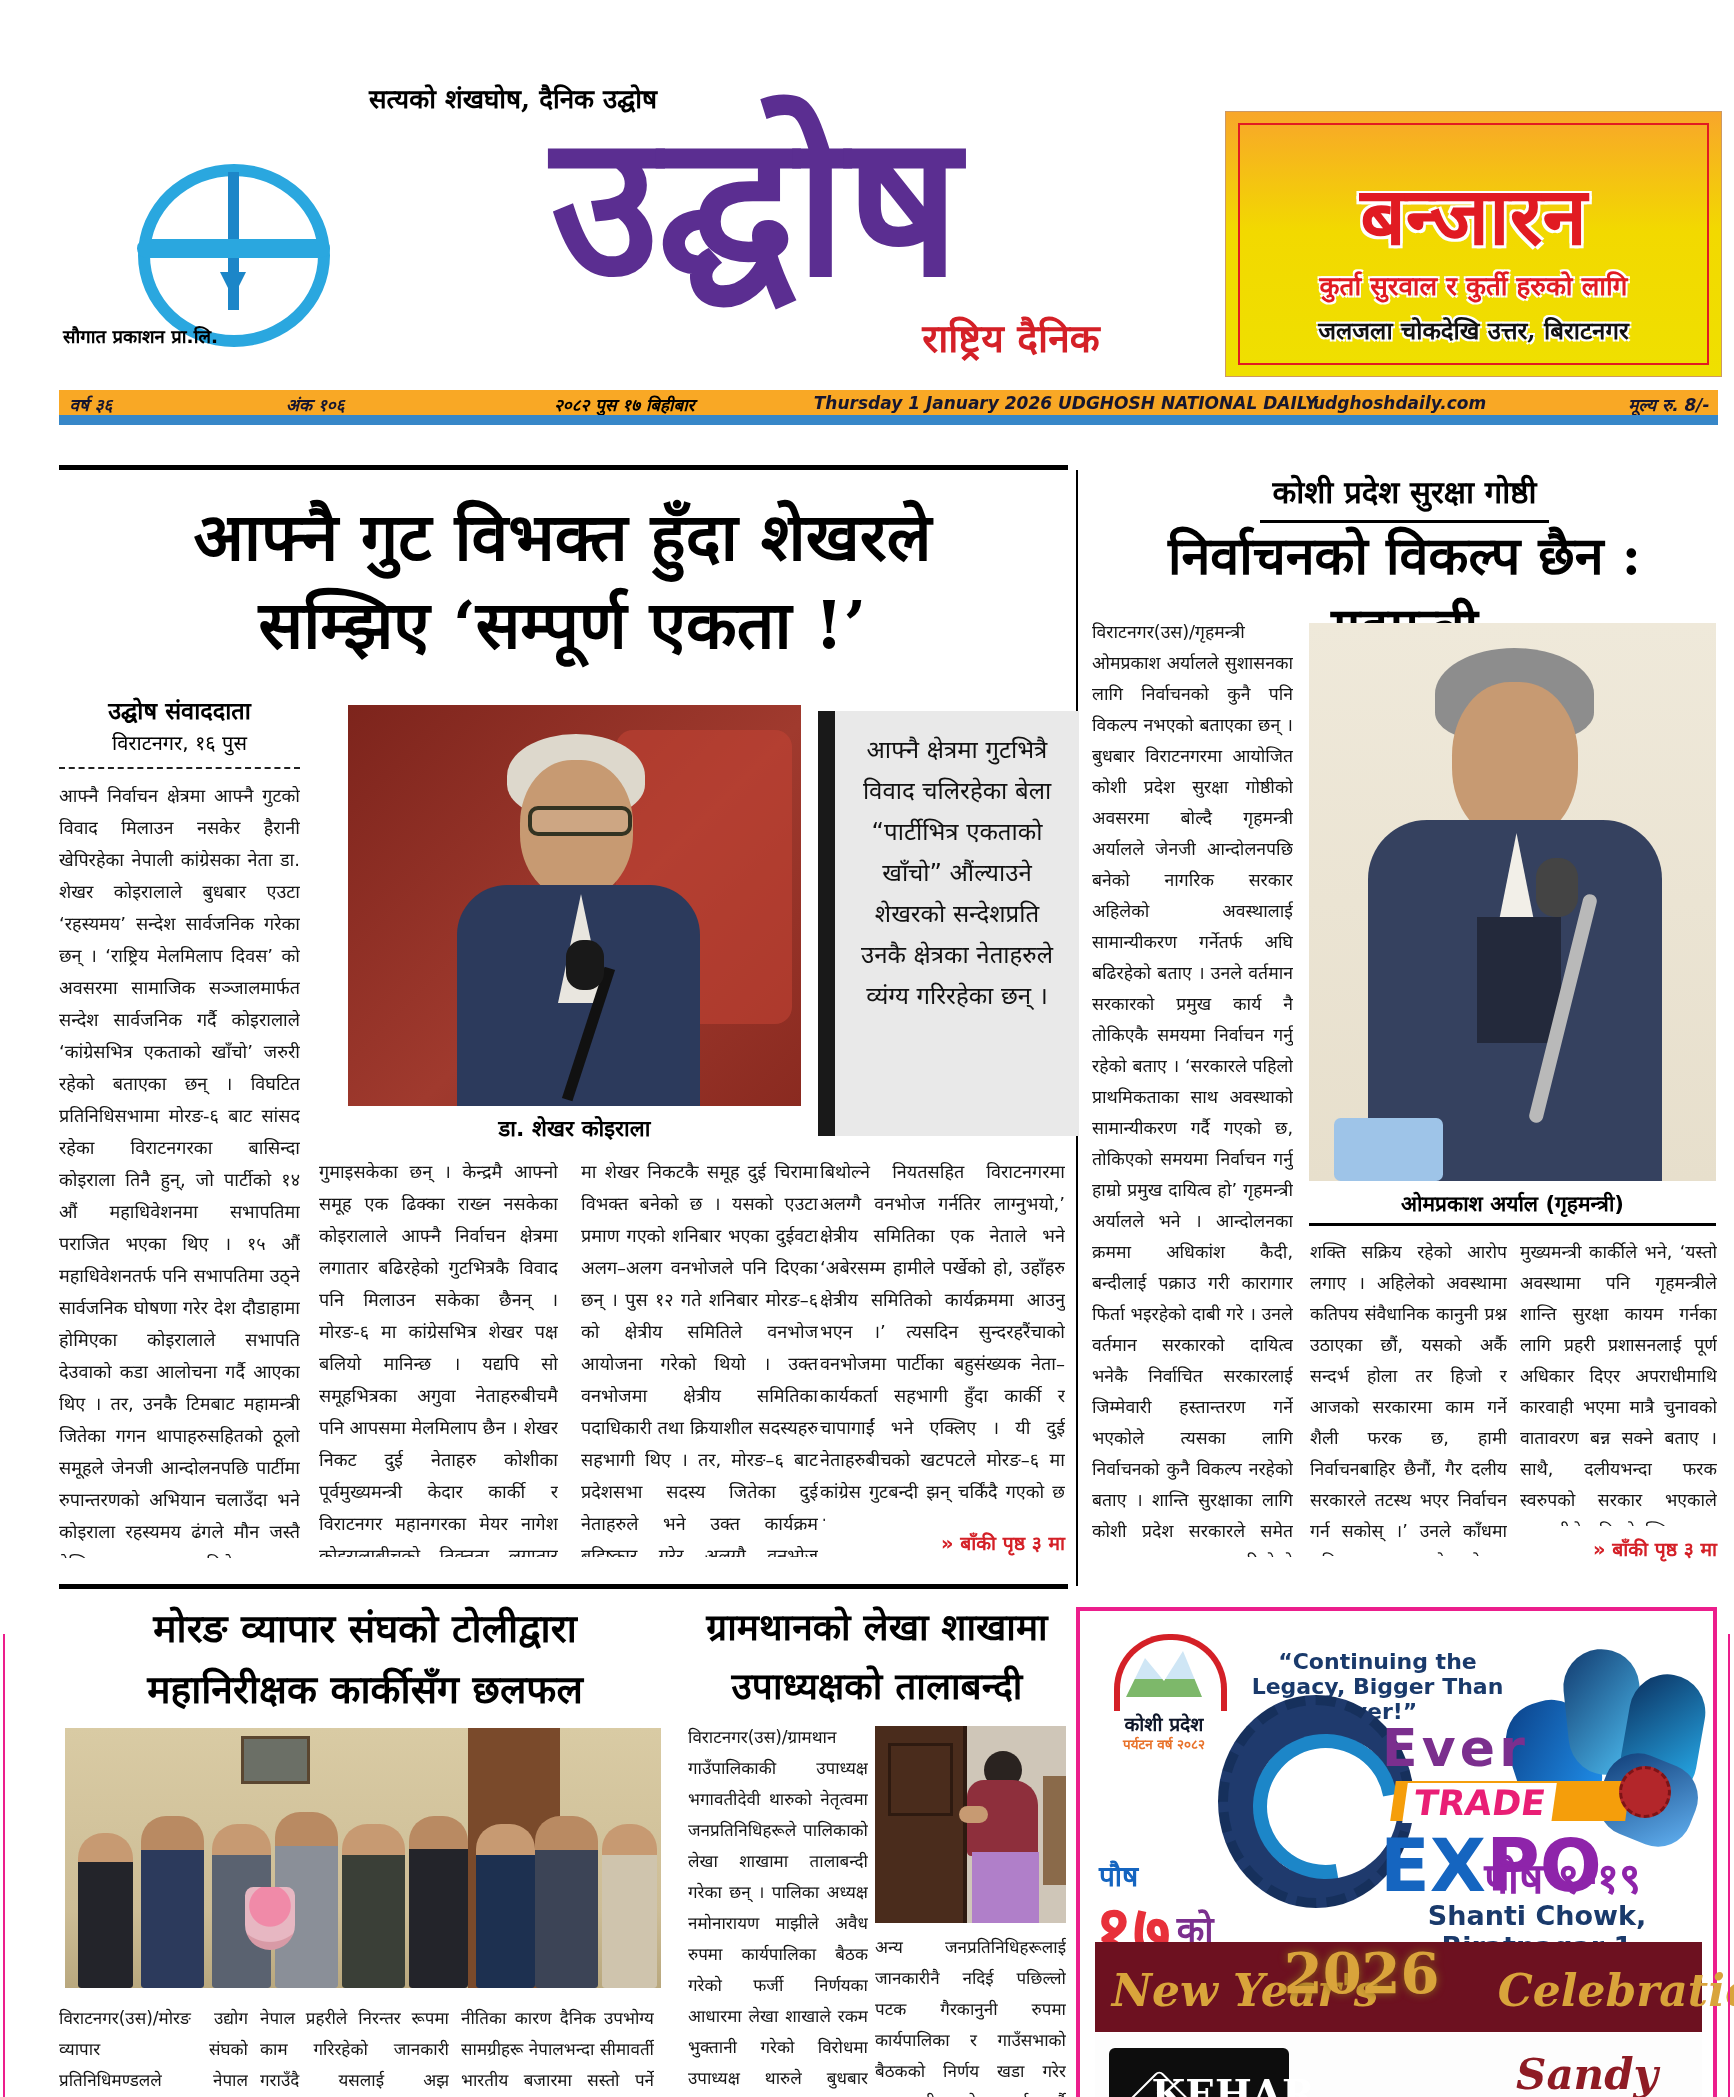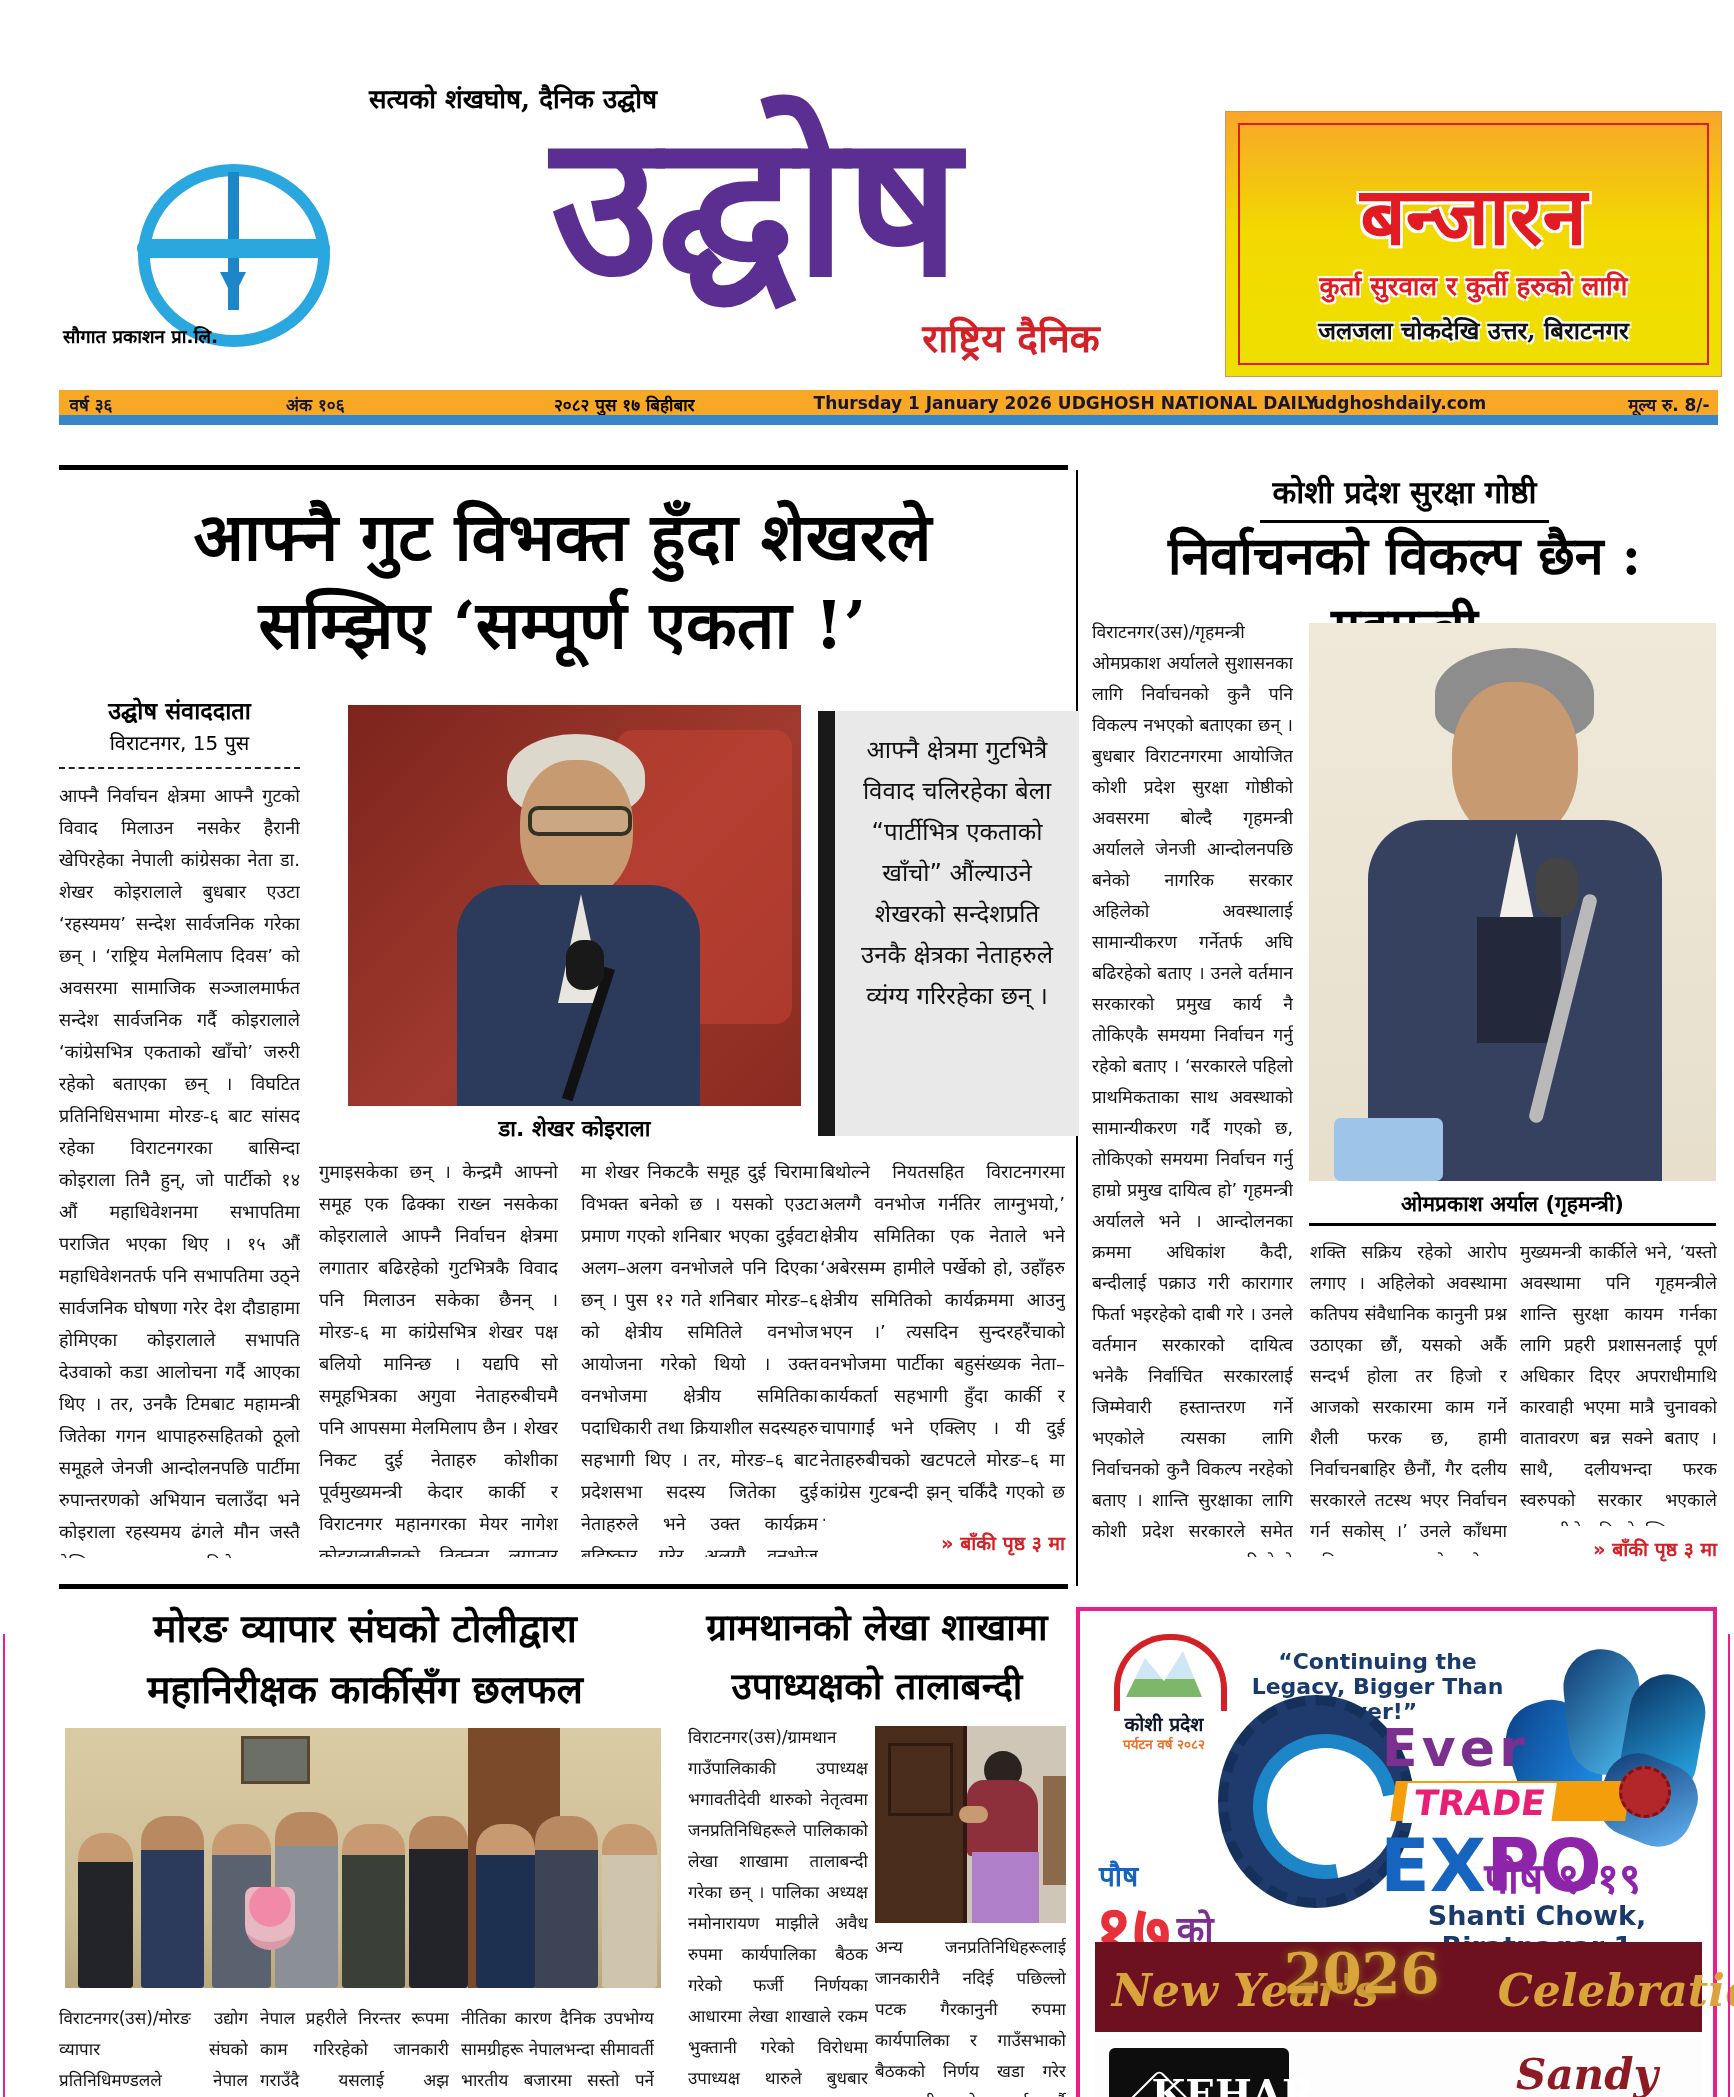--- a/index.html
+++ b/index.html
@@ -39,39 +39,39 @@
       <div class="abs" style="left:11.7px;top:11px;right:11.7px;bottom:11px;border:2.5px solid #e11b22;"></div>
       <div class="abs hl" style="left:25px;top:46px;width:445px;font-size:80px;color:#e11b22;text-align:center;
                   text-shadow:-2.5px -2.5px 0 #fff,2.5px -2.5px 0 #fff,-2.5px 2.5px 0 #fff,2.5px 2.5px 0 #fff;">बन्जारन</div>
       <div class="abs hl" style="left:25px;top:155px;width:445px;font-size:26px;color:#e11b22;text-align:center;
                   text-shadow:-1.7px -1.7px 0 #fff,1.7px -1.7px 0 #fff,-1.7px 1.7px 0 #fff,1.7px 1.7px 0 #fff;">कुर्ता सुरवाल र कुर्ती हरुको लागि</div>
       <div class="abs hl" style="left:25px;top:201px;width:445px;font-size:24px;color:#111;text-align:center;
                   text-shadow:-1.7px -1.7px 0 #fff,1.7px -1.7px 0 #fff,-1.7px 1.7px 0 #fff,1.7px 1.7px 0 #fff;">जलजला चोकदेखि उत्तर, बिराटनगर</div>
     </div>
   </div>
 
-  <div class="abs" style="left:59px;top:390px;width:1659px;height:25px;background:#f9a825;">
+  <div class="abs" style="left:59px;top:390px;width:1659px;height:25px;background:#f9a825;font-style:italic;">
     <div class="abs" style="left:10.5px;top:3.4px;font-size:17px;font-weight:bold;color:#161630;">वर्ष ३६</div>
     <div class="abs" style="left:227px;top:3.4px;font-size:17px;font-weight:bold;color:#161630;">अंक १०६</div>
     <div class="abs" style="left:495px;top:3.4px;font-size:17px;font-weight:bold;color:#000000;">२०८२ पुस १७ बिहीबार</div>
     <div class="abs" style="left:713px;top:3.4px;width:587px;text-align:center;font-size:17px;font-weight:bold;color:#161630;">Thursday 1 January 2026 UDGHOSH NATIONAL DAILY</div>
     <div class="abs" style="left:1254px;top:3.4px;font-size:17px;font-weight:bold;color:#161630;">udghoshdaily.com</div>
     <div class="abs" style="right:8.4px;top:3.4px;font-size:17px;font-weight:bold;color:#161630;">मूल्य रु. 8/-</div>
   </div>
   <div class="abs" style="left:59px;top:415px;width:1659px;height:10px;background:#3787c8;"></div>
 
   <div class="abs hrule" style="left:59px;top:465px;width:1009px;"></div>
   <div class="abs vrule" style="left:1076px;top:470px;height:1116px;"></div>
 
   <div class="abs hl" style="left:59px;top:489px;width:1007px;font-size:66px;text-align:center;">आफ्नै गुट विभक्त हुँदा शेखरले</div>
   <div class="abs hl" style="left:59px;top:577px;width:1007px;font-size:66px;text-align:center;">सम्झिए ‘सम्पूर्ण एकता !’</div>
 
   <div class="abs" style="left:59px;top:694px;width:241px;height:864px;overflow:hidden;">
     <div class="cap" style="font-size:23.5px;">उद्घोष संवाददाता</div>
-    <div class="cap" style="font-size:20px;font-weight:normal;margin-top:3.4px;">विराटनगर, 15 पुस</div>
+    <div class="cap" style="font-size:20px;font-weight:normal;margin-top:3.4px;">विराटनगर, १६ पुस</div>
     <div class="dash" style="margin:11px 0;"></div>
     <div class="bt">आफ्नै निर्वाचन क्षेत्रमा आफ्नै गुटको विवाद मिलाउन नसकेर हैरानी खेपिरहेका नेपाली कांग्रेसका नेता डा. शेखर कोइरालाले बुधबार एउटा ‘रहस्यमय’ सन्देश सार्वजनिक गरेका छन् । ‘राष्ट्रिय मेलमिलाप दिवस’ को अवसरमा सामाजिक सञ्जालमार्फत सन्देश सार्वजनिक गर्दै कोइरालाले ‘कांग्रेसभित्र एकताको खाँचो’ जरुरी रहेको बताएका छन् । विघटित प्रतिनिधिसभामा मोरङ-६ बाट सांसद रहेका विराटनगरका बासिन्दा कोइराला तिनै हुन्, जो पार्टीको १४ औं महाधिवेशनमा सभापतिमा पराजित भएका थिए । १५ औं महाधिवेशनतर्फ पनि सभापतिमा उठ्ने सार्वजनिक घोषणा गरेर देश दौडाहामा होमिएका कोइरालाले सभापति देउवाको कडा आलोचना गर्दै आएका थिए । तर, उनकै टिमबाट महामन्त्री जितेका गगन थापाहरुसहितको ठूलो समूहले जेनजी आन्दोलनपछि पार्टीमा रुपान्तरणको अभियान चलाउँदा भने कोइराला रहस्यमय ढंगले मौन जस्तै देखिएका छन् । अहिले थापाहरु नियमित महाधिवेशन रोक्ने ‘सात भाइ’ को प्रयासका विरुद्ध उभिंदै पुसभित्रै विशेष महाधिवेशन गर्ने तयारीमा जुटेका छन् । पार्टीभित्र रुपान्तरणको मुद्दा उत्कर्षमा पुगेका बेला विगतझैं रहस्यपूर्ण मौनताकै बीचमा बुधबार कोइरालाले ‘सम्पूर्ण रुपमा पार्टी एकताको विकल्प नभएको’ बताउँदै सन्देश जारी गरेका छन् । जहाँ उनले पार्टीभित्रको जारी महाधिवेशन विवादबारे चुइँक्क बोलेका छैनन् । बरु आउँदो निर्वाचनलाई मुख्य प्राथमिकता दिएर अघि बढ्नुपर्ने बताएका छन् । त्यसो त केन्द्रमा आफ्नै गुट मिलाएर राख्न नसकेकै कारण कोइरालाले महामन्त्री</div>
   </div>
 
   <div class="abs" style="left:348px;top:705px;width:453px;height:401px;background:linear-gradient(135deg,#7d241c 0%,#a03a2e 55%,#8a2a20 100%);overflow:hidden;">
     <div class="abs" style="left:268px;top:25px;width:176px;height:294px;background:#c24233;border-radius:17px;opacity:.6;"></div>
     <div class="abs" style="left:159px;top:29px;width:138px;height:84px;background:#ddd8cc;border-radius:50% 50% 40% 40%;"></div>
     <div class="abs" style="left:172px;top:55px;width:113px;height:138px;background:#c79a72;border-radius:46%;"></div>
     <div class="abs" style="left:180px;top:101px;width:96px;height:22px;border:4.2px solid #332;border-radius:10px;background:rgba(255,255,255,.12);"></div>
     <div class="abs" style="left:109px;top:180px;width:243px;height:222px;background:#2c3a5c;border-radius:50px 50px 0 0;"></div>

